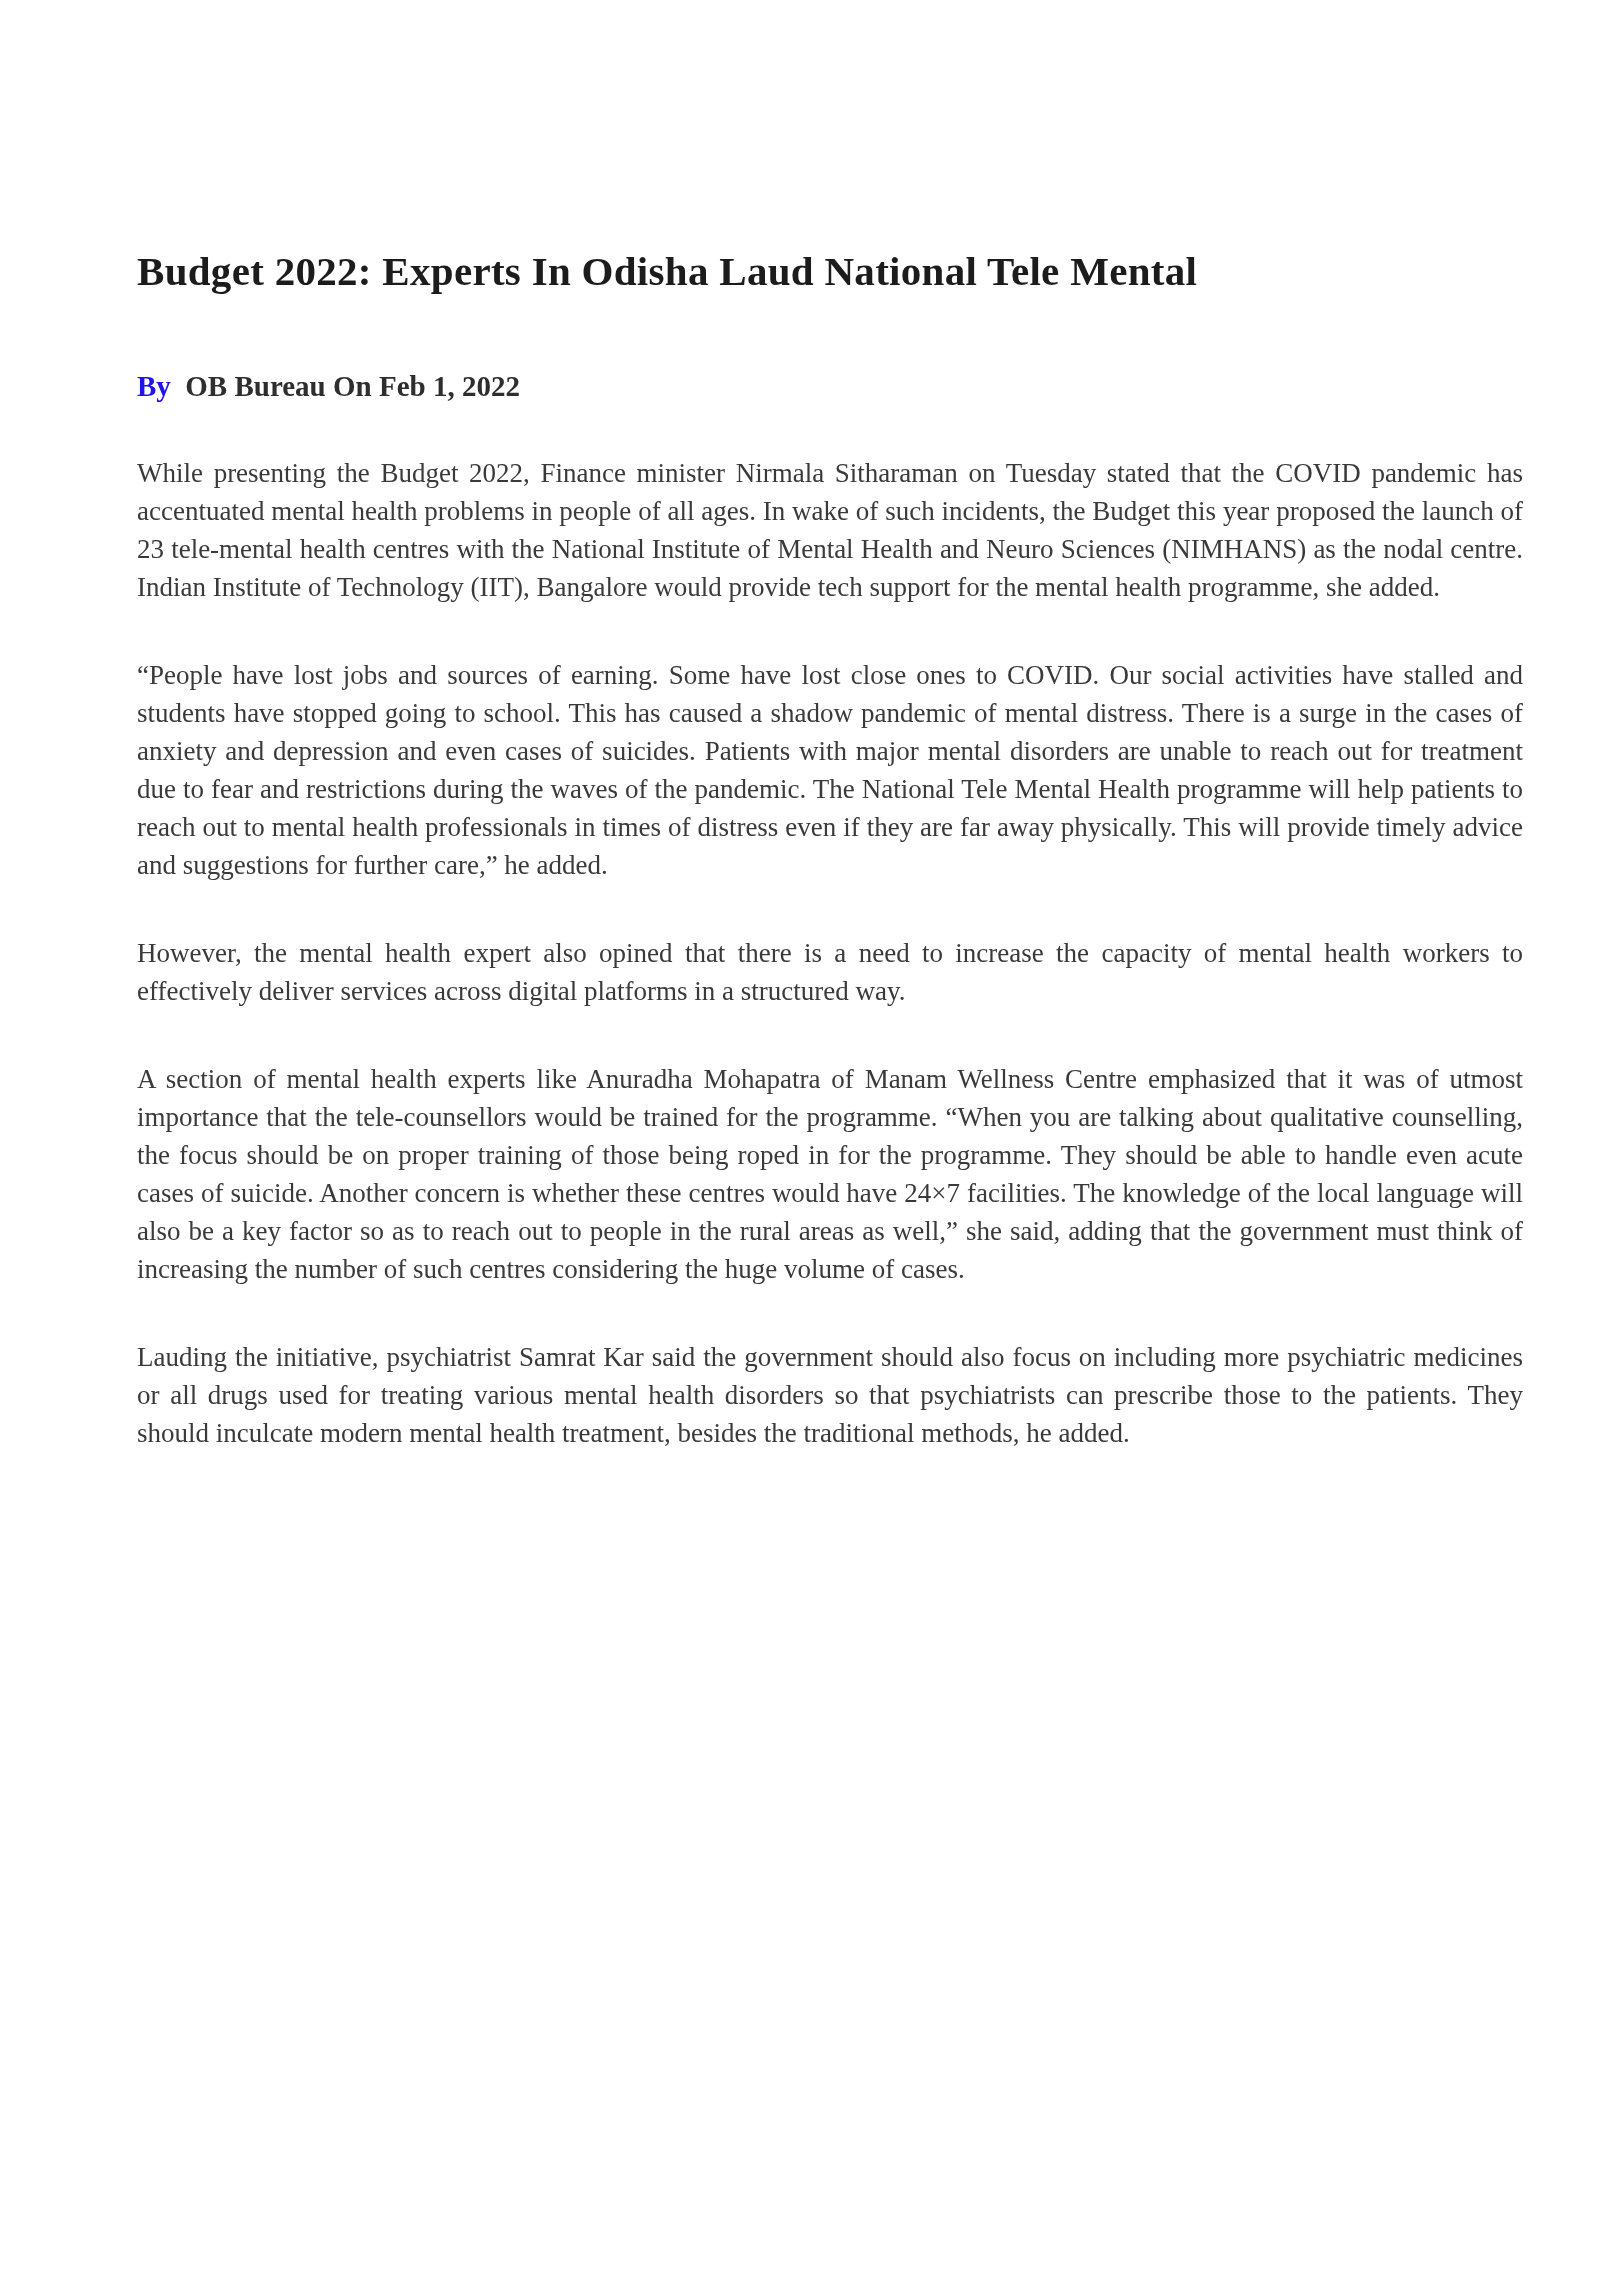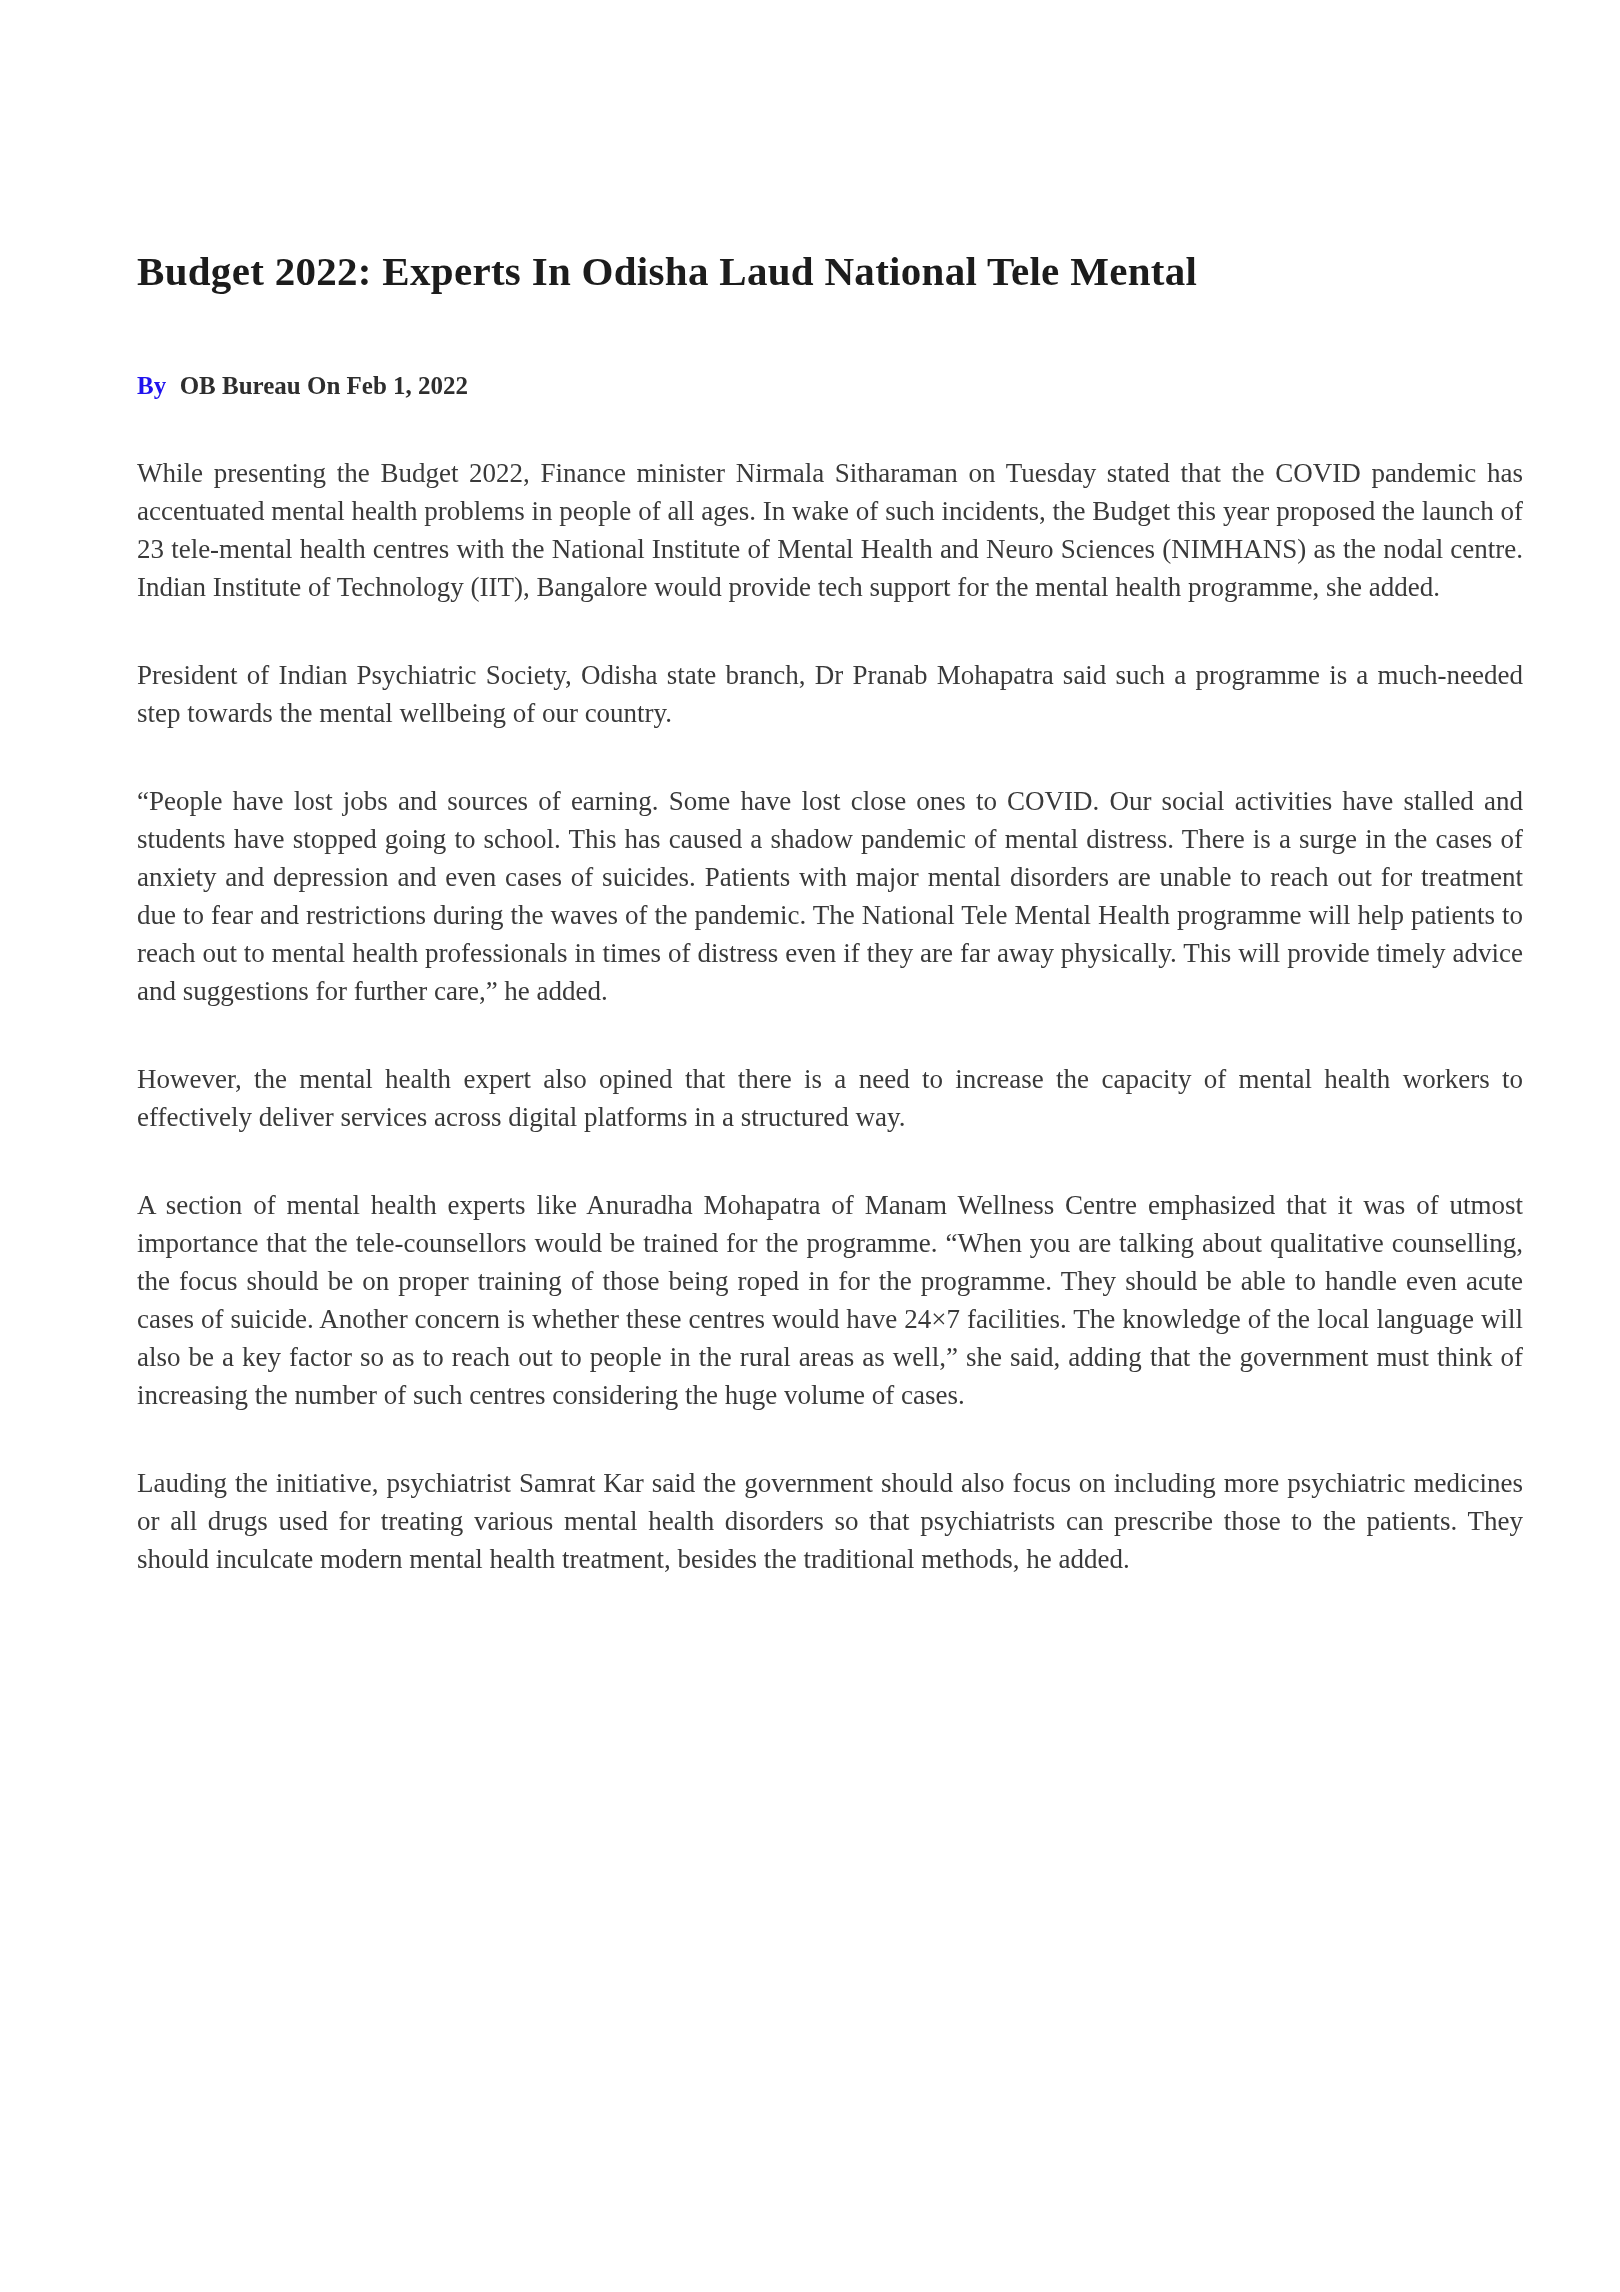--- a/index.html
+++ b/index.html
@@ -29,21 +29,21 @@
     color: #1c1c1c;
     letter-spacing: 0.3px;
   }
   .title-line {
     display: block;
   }
   .byline {
     margin-top: 59px;
     font-family: "Liberation Serif", serif;
     font-weight: bold;
-    font-size: 25px;
+    font-size: 29px;
     line-height: 36px;
     color: #2e2e2e;
   }
   .byline .by {
     color: #2013ee;
     margin-right: 7.2px;
   }
   .article p {
     margin: 50px 0 0 0;
     font-family: "Liberation Serif", serif;
@@ -66,21 +66,20 @@
       <span class="title-line">Budget 2022: Experts In Odisha Laud National Tele Mental</span>
     </h1>
 
     <div class="byline">
       <span class="by">By </span><span class="author">OB Bureau On Feb 1, 2022</span>
     </div>
 
 
     <p>While presenting the Budget 2022, Finance minister Nirmala Sitharaman on Tuesday stated that the COVID pandemic has accentuated mental health problems in people of all ages. In wake of such incidents, the Budget this year proposed the launch of 23 tele-mental health centres with the National Institute of Mental Health and Neuro Sciences (NIMHANS) as the nodal centre. Indian Institute of Technology (IIT), Bangalore would provide tech support for the mental health programme, she added.</p>
 
-    <p>President of Indian Psychiatric Society, Odisha state branch, Dr Pranab Mohapatra said such a programme is a much-needed step towards the mental wellbeing of our country.</p>
 
     <p>“People have lost jobs and sources of earning. Some have lost close ones to COVID. Our social activities have stalled and students have stopped going to school. This has caused a shadow pandemic of mental distress. There is a surge in the cases of anxiety and depression and even cases of suicides. Patients with major mental disorders are unable to reach out for treatment due to fear and restrictions during the waves of the pandemic. The National Tele Mental Health programme will help patients to reach out to mental health professionals in times of distress even if they are far away physically. This will provide timely advice and suggestions for further care,” he added.</p>
 
     <p>However, the mental health expert also opined that there is a need to increase the capacity of mental health workers to effectively deliver services across digital platforms in a structured way.</p>
 
     <p>A section of mental health experts like Anuradha Mohapatra of Manam Wellness Centre emphasized that it was of utmost importance that the tele-counsellors would be trained for the programme. “When you are talking about qualitative counselling, the focus should be on proper training of those being roped in for the programme. They should be able to handle even acute cases of suicide. Another concern is whether these centres would have 24×7 facilities. The knowledge of the local language will also be a key factor so as to reach out to people in the rural areas as well,” she said, adding that the government must think of increasing the number of such centres considering the huge volume of cases.</p>
 
     <p>Lauding the initiative, psychiatrist Samrat Kar said the government should also focus on including more psychiatric medicines or all drugs used for treating various mental health disorders so that psychiatrists can prescribe those to the patients. They should inculcate modern mental health treatment, besides the traditional methods, he added.</p>
 
   </article>

